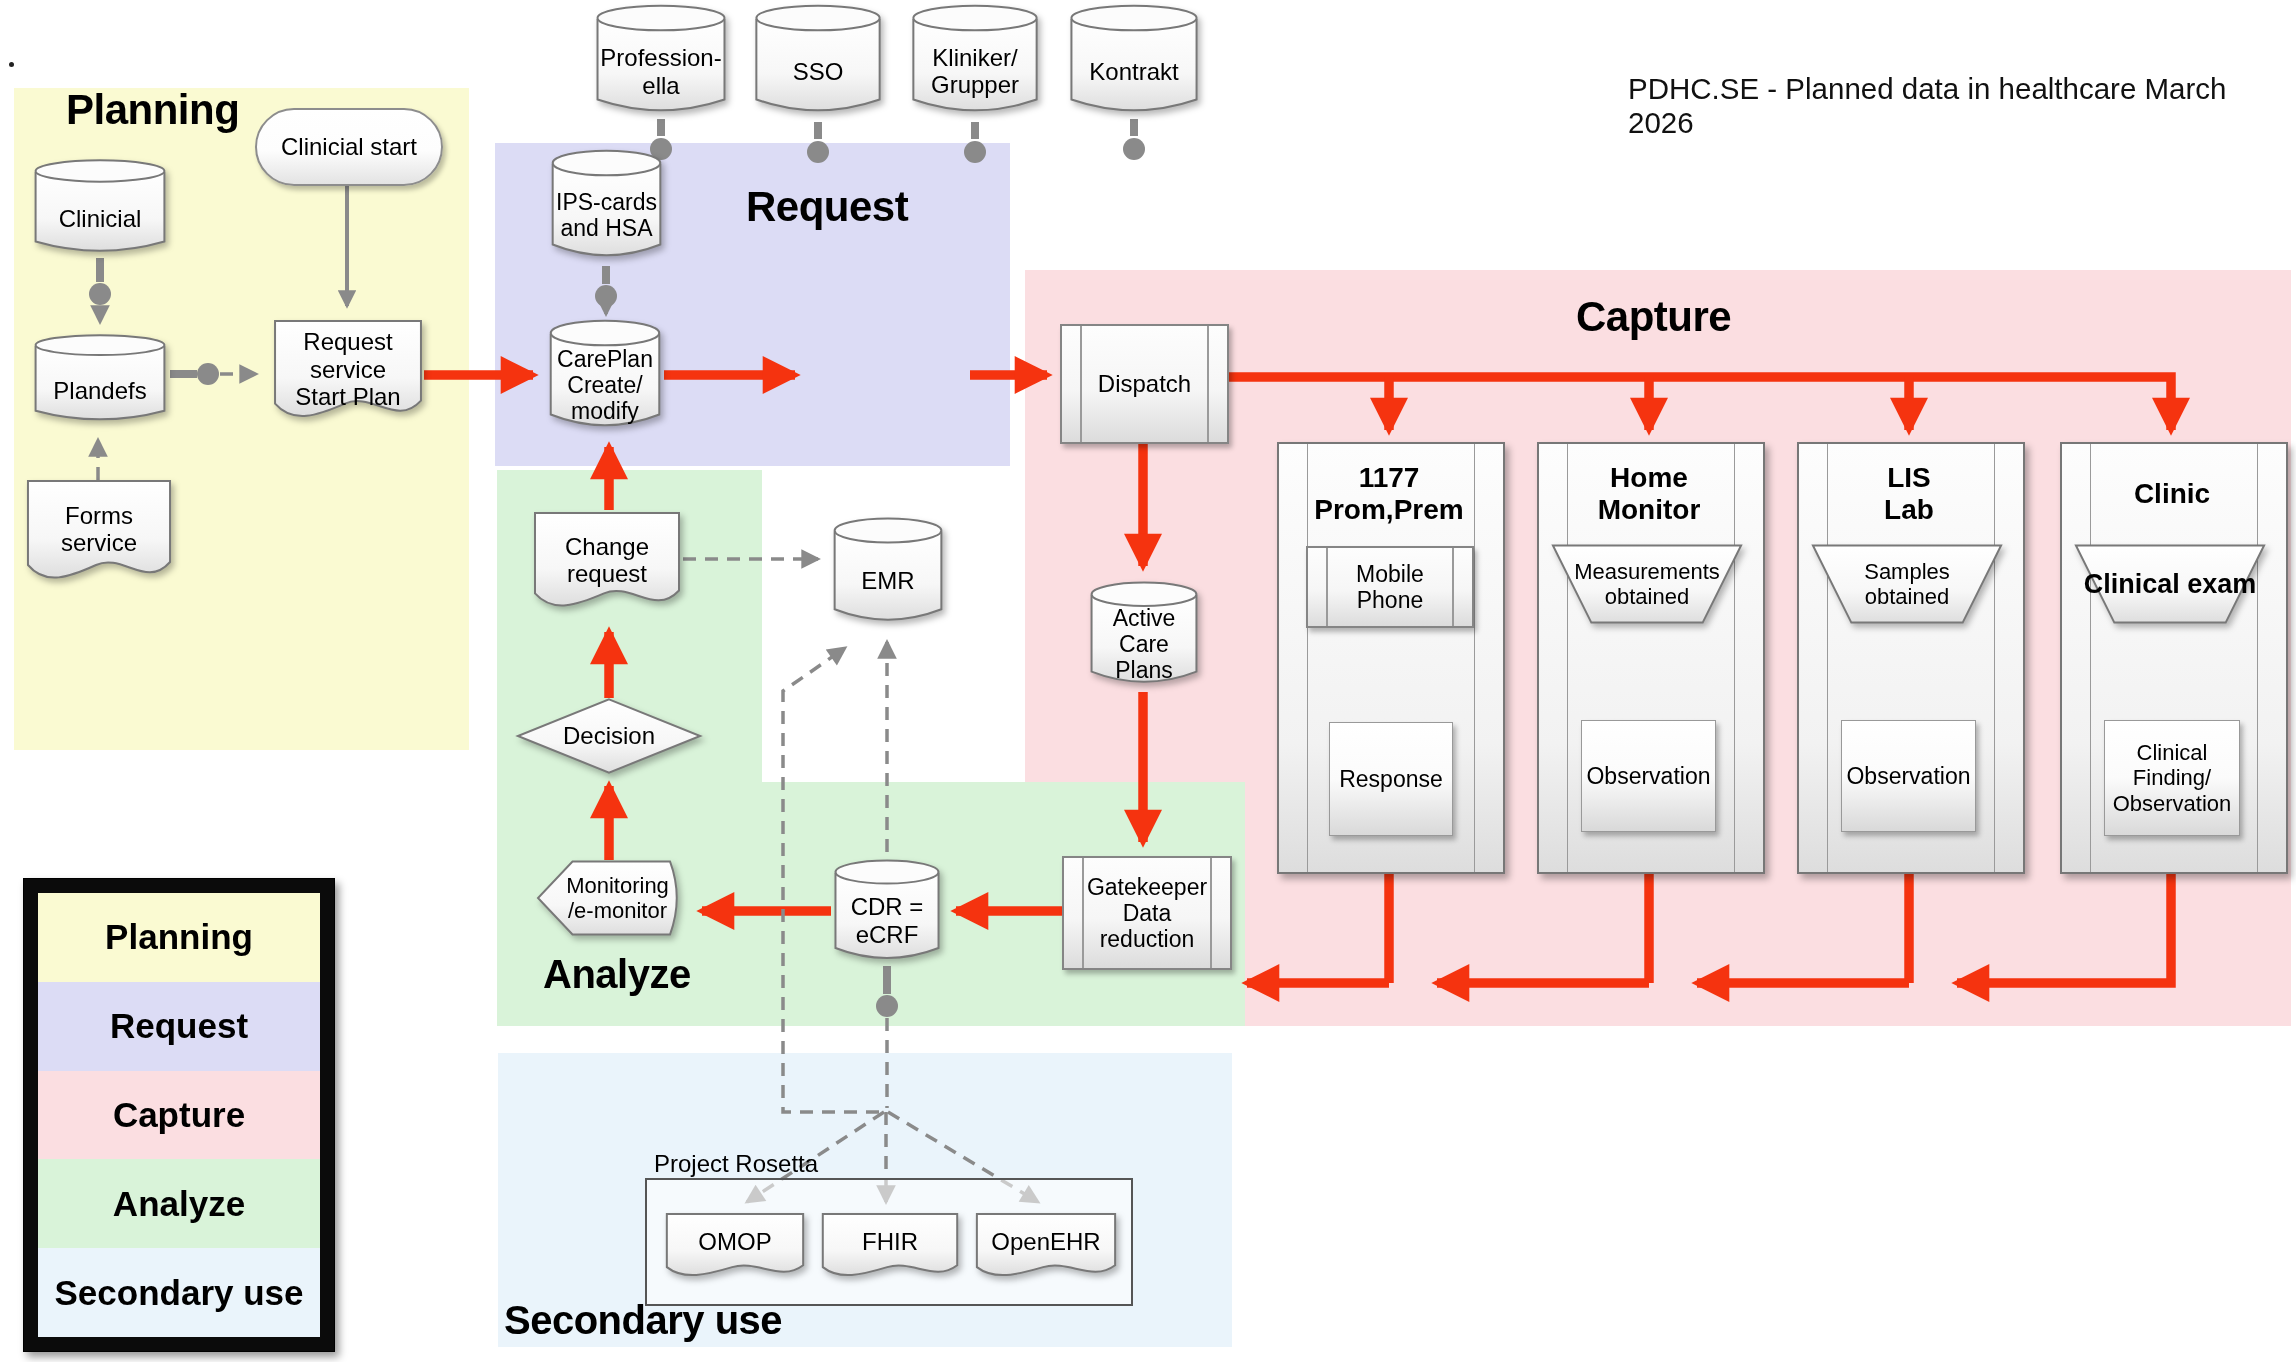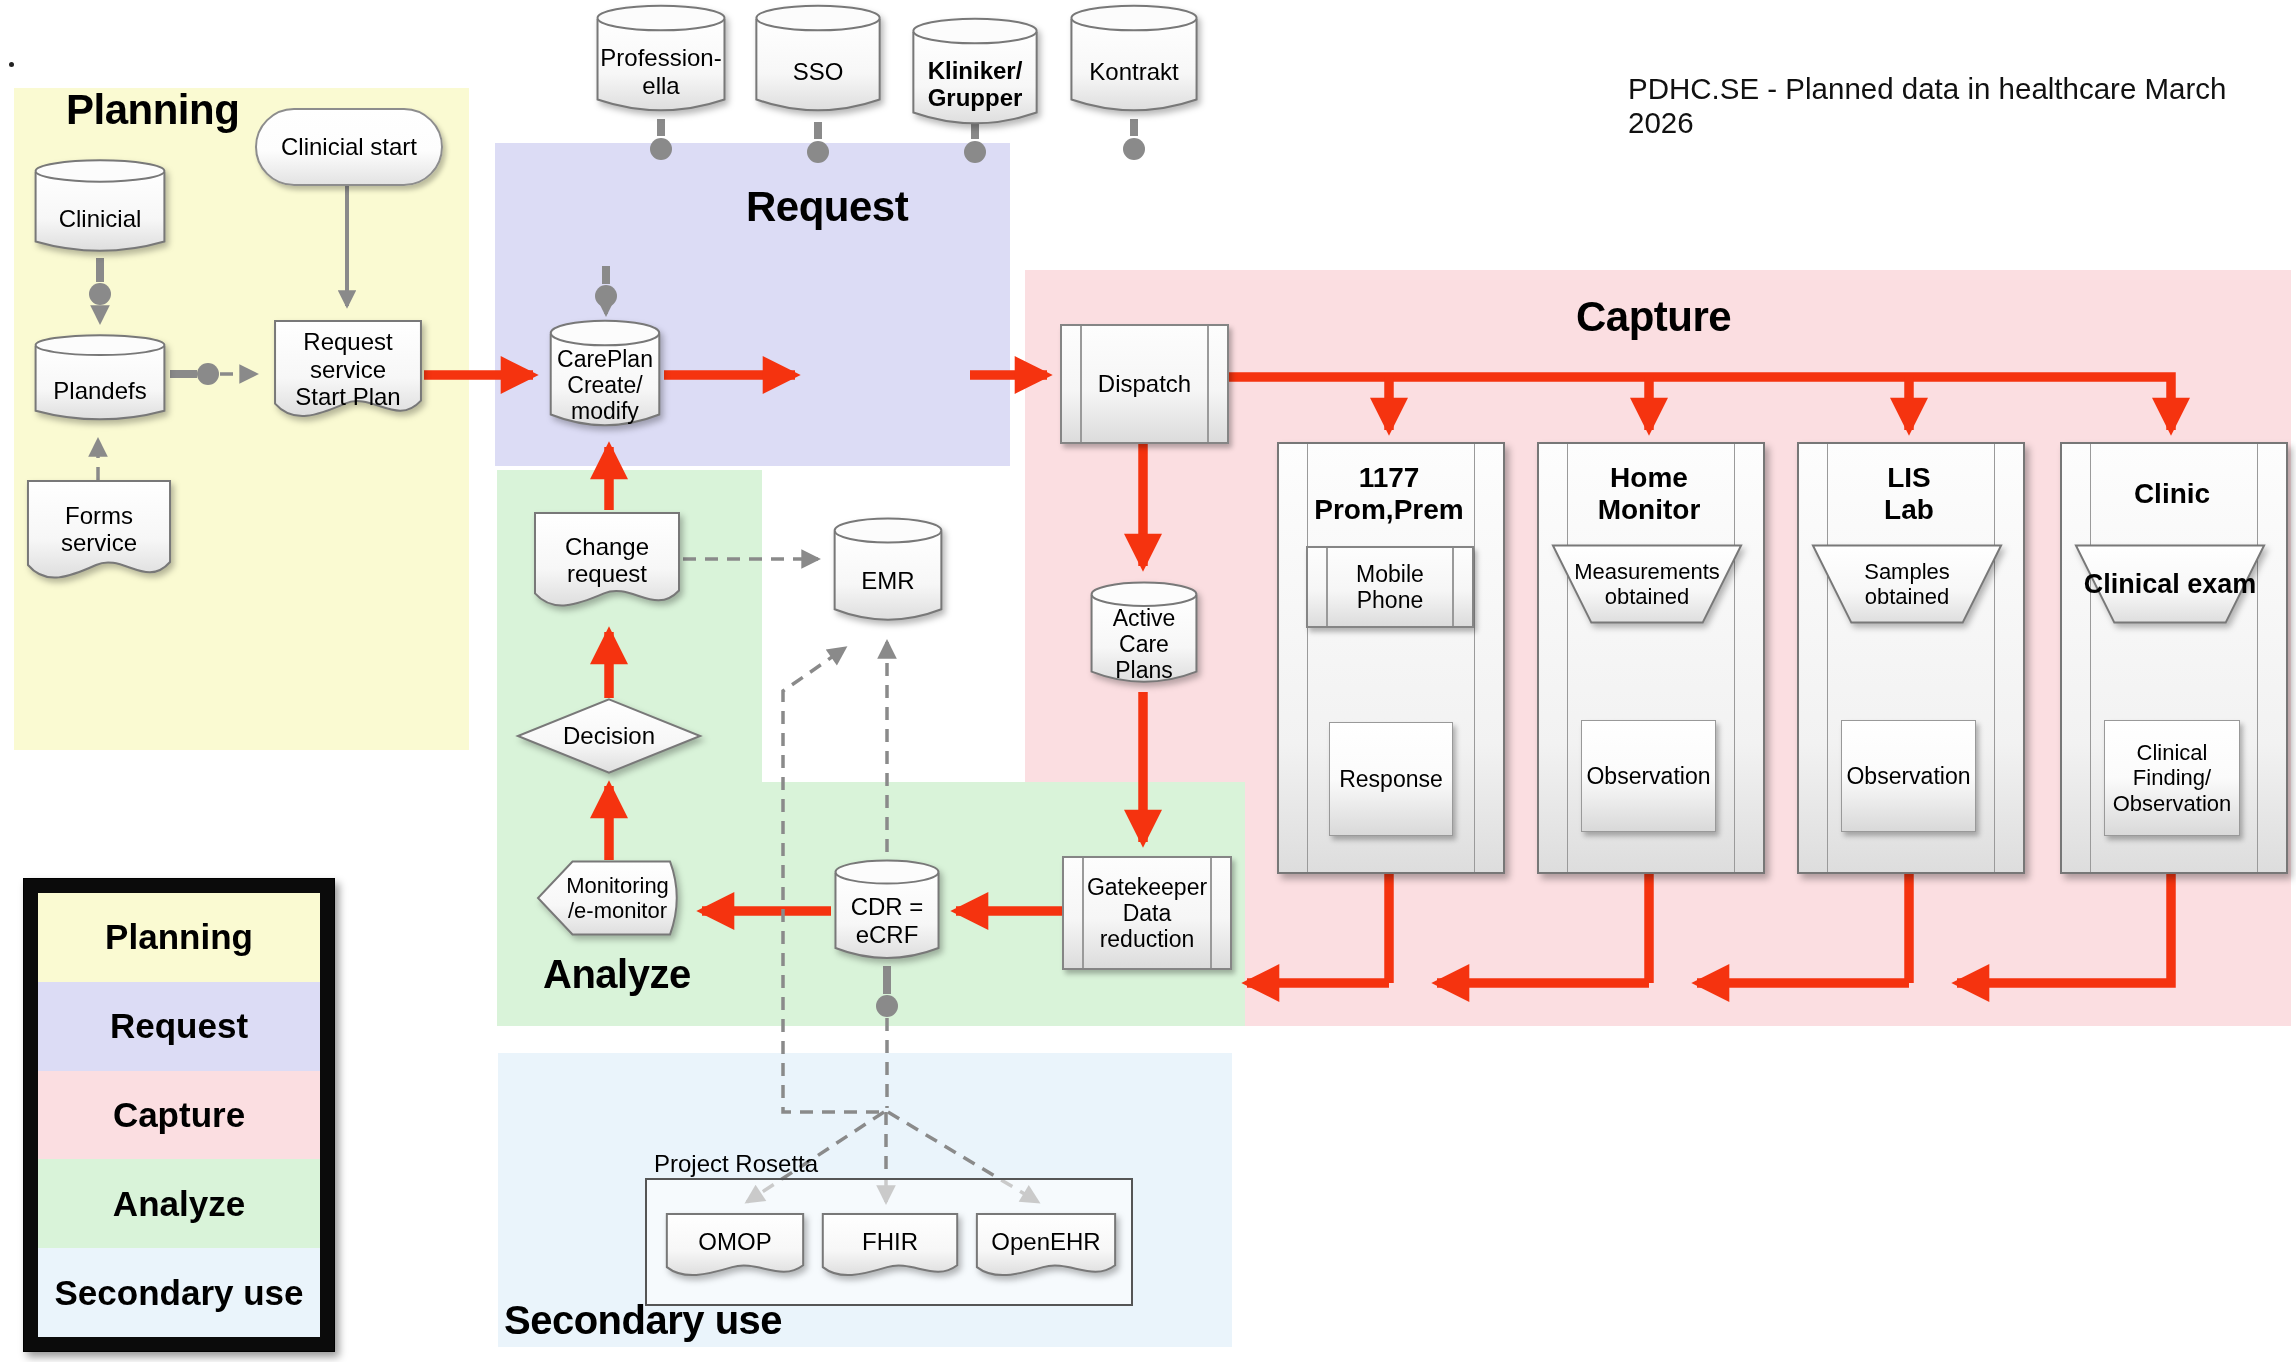--- a/index.html
+++ b/index.html
@@ -156,21 +156,21 @@
     <div class="lbl">Profession-
 ella</div>
   </div>
   <div class="node cyl" style="left:751px;top:3px;width:134px;height:118px;">
     <svg class="shape-svg" viewBox="0 0 100 110" preserveAspectRatio="none">
         <path d="M4 15 V90 Q50 110 96 90 V15" fill="url(#gBody)" stroke="#787878" stroke-width="2" vector-effect="non-scaling-stroke"></path>
         <ellipse cx="50" cy="14" rx="46" ry="11.5" fill="#fcfcfc" stroke="#787878" stroke-width="2" vector-effect="non-scaling-stroke"></ellipse>
       </svg>
     <div class="lbl">SSO</div>
   </div>
-  <div class="node cyl" style="left:908px;top:16px;width:134px;height:118px;font-weight:bold;">
+  <div class="node cyl" style="left:908px;top:3px;width:134px;height:118px;">
     <svg class="shape-svg" viewBox="0 0 100 110" preserveAspectRatio="none">
         <path d="M4 15 V90 Q50 110 96 90 V15" fill="url(#gBody)" stroke="#787878" stroke-width="2" vector-effect="non-scaling-stroke"></path>
         <ellipse cx="50" cy="14" rx="46" ry="11.5" fill="#fcfcfc" stroke="#787878" stroke-width="2" vector-effect="non-scaling-stroke"></ellipse>
       </svg>
     <div class="lbl">Kliniker/
 Grupper</div>
   </div>
   <div class="node cyl" style="left:1066px;top:3px;width:136px;height:118px;">
     <svg class="shape-svg" viewBox="0 0 100 110" preserveAspectRatio="none">
         <path d="M4 15 V90 Q50 110 96 90 V15" fill="url(#gBody)" stroke="#787878" stroke-width="2" vector-effect="non-scaling-stroke"></path>
@@ -205,20 +205,28 @@
 Start Plan</div>
   </div>
   <div class="node" style="left:25px;top:478px;width:148px;height:120px;">
     <svg class="shape-svg" viewBox="0 0 100 80" preserveAspectRatio="none">
         <path d="M2 2 H98 V56 C82 74 66 50 48 58 C30 66 14 72 2 58 Z" fill="url(#gBody)" stroke="#787878" stroke-width="2" vector-effect="non-scaling-stroke"></path>
       </svg>
     <div class="lbl" style="padding-bottom:12%;">Forms
 service</div>
   </div>
 
+  <div class="node cyl" style="left:548px;top:148px;width:117px;height:118px;">
+    <svg class="shape-svg" viewBox="0 0 100 110" preserveAspectRatio="none">
+        <path d="M4 15 V90 Q50 110 96 90 V15" fill="url(#gBody)" stroke="#787878" stroke-width="2" vector-effect="non-scaling-stroke"></path>
+        <ellipse cx="50" cy="14" rx="46" ry="11.5" fill="#fcfcfc" stroke="#787878" stroke-width="2" vector-effect="non-scaling-stroke"></ellipse>
+      </svg>
+    <div class="lbl" style="font-size:23px;">IPS-cards
+and HSA</div>
+  </div>
   <div class="node cyl" style="left:546px;top:318px;width:118px;height:118px;">
     <svg class="shape-svg" viewBox="0 0 100 110" preserveAspectRatio="none">
         <path d="M4 15 V90 Q50 110 96 90 V15" fill="url(#gBody)" stroke="#787878" stroke-width="2" vector-effect="non-scaling-stroke"></path>
         <ellipse cx="50" cy="14" rx="46" ry="11.5" fill="#fcfcfc" stroke="#787878" stroke-width="2" vector-effect="non-scaling-stroke"></ellipse>
       </svg>
     <div class="lbl" style="font-size:23px;">CarePlan
 Create/
 modify</div>
   </div>
 

